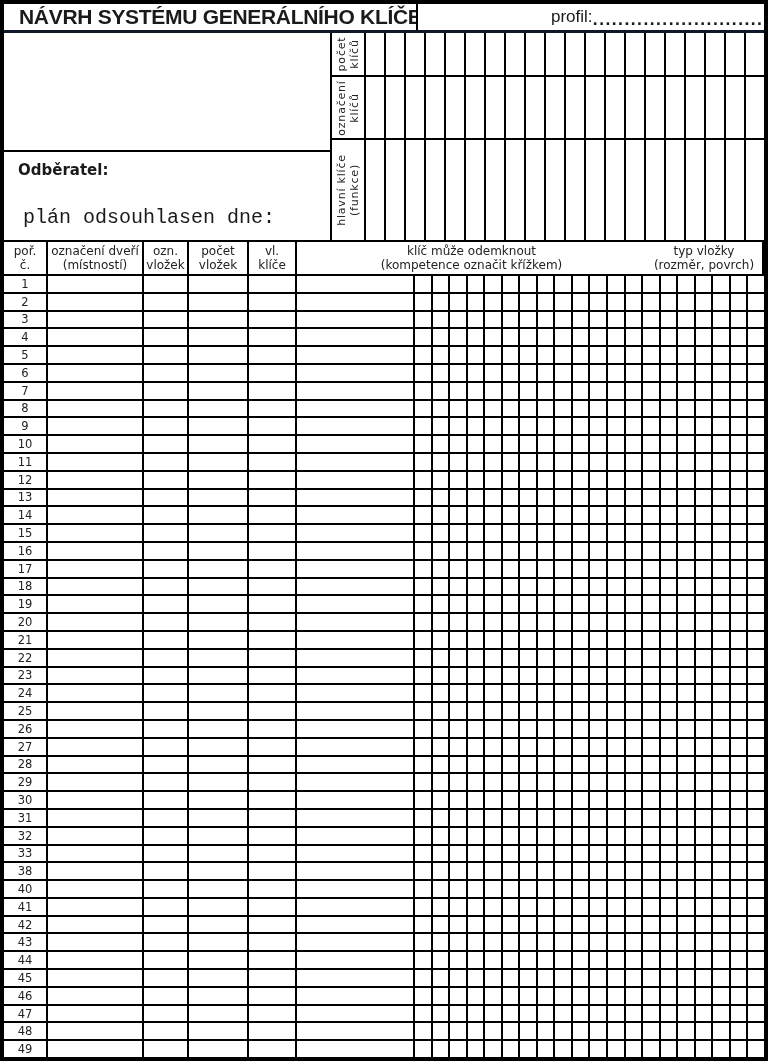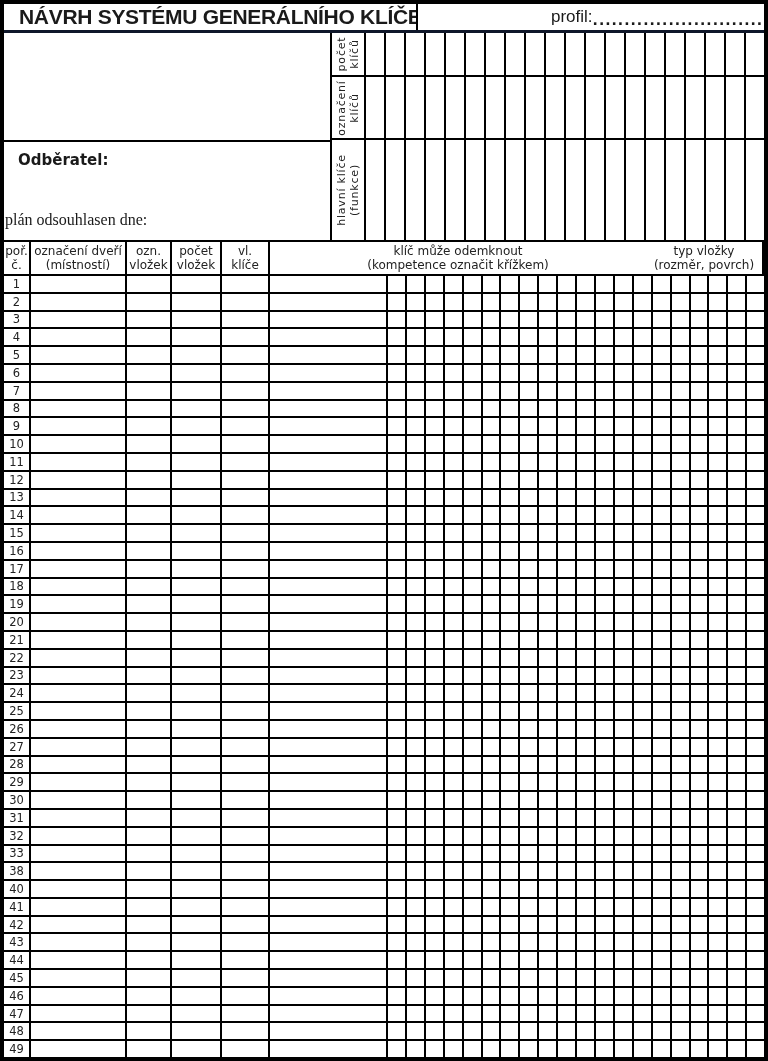--- a/index.html
+++ b/index.html
@@ -16,27 +16,27 @@
   .title-text { font-family:"Liberation Sans", sans-serif; font-weight:bold;
                 font-size:21px; letter-spacing:-0.3px; white-space:nowrap; }
   .profil-cell { flex:1; display:flex; align-items:center;
                  padding-left:133px; overflow:hidden; }
   .profil-label { font-family:"Liberation Sans", sans-serif; font-size:17px; white-space:nowrap; }
   .profil-dots { flex:1; overflow:hidden; white-space:nowrap; font-size:14px;
                  font-weight:bold; letter-spacing:1px; padding-top:6px; }
 
   
   .top-section { height:207px; flex:none; display:flex; }
-  .left-area { width:326px; flex:none; display:flex; flex-direction:column; }
+  .left-area { width:326px; flex:none; display:flex; flex-direction:column;gap:10px; }
   .blank-cell { height:107px; flex:none; }
   .customer-cell { flex:1; border-top:2px solid #000; position:relative;
                    padding:9px 0 0 14px; }
   .customer-label { font-size:15px; font-weight:bold; }
-  .plan-label { position:absolute; left:1px; bottom:11px; font-size:16px;
-                font-family:Liberation Serif, serif; }
+  .plan-label { position:absolute; left:19px; bottom:11px; font-size:20px;
+                font-family:Liberation Mono, monospace; }
 
   .grid-area { flex:1; display:flex; flex-direction:column; }
   .top-row { display:flex; flex:none; }
   .top-row.r1 { height:44px; border-bottom:2px solid #000; }
   .top-row.r2 { height:63px; border-bottom:2px solid #000; }
   .top-row.r3 { flex:1; }
   .rot-cell { width:36px; flex:none; border-left:2px solid #000;
               border-right:2px solid #000; position:relative; }
   .rot-text { position:absolute; top:50%; left:50%;
               transform:translate(-50%,-50%) rotate(-90deg);
@@ -44,24 +44,24 @@
               white-space:pre; text-align:center; color:#222; }
   .cellrow { flex:1; display:flex; }
   .kcell { flex:1; border-right:2px solid #000; }
   .kcell:last-child { border-right:none; }
 
   
   .thead { height:36px; flex:none; border-top:2px solid #000; border-bottom:2px solid #000;
            display:flex; font-size:12px; line-height:14.5px; text-align:center; color:#222; }
   .hc { display:flex; flex-direction:column; justify-content:center;
         border-right:2px solid #000; white-space:pre-line; overflow:hidden; }
-  .c-num  { width:27px;  flex:none; }
+  .c-num  { width:44px;  flex:none; }
   .c-door { width:96px;  flex:none; }
   .c-ozn  { width:45px;  flex:none; }
-  .c-poc  { width:50px;  flex:none; }
+  .c-poc  { width:60px;  flex:none; }
   .c-vl   { width:48px;  flex:none; }
   .c-typ  { width:118px; flex:none; }
   .c-key  { flex:1; border-right:none; }
 
   
   .tbody { flex:1; display:flex; flex-direction:column; }
   .trow { flex:1; display:flex; border-bottom:2px solid #000; min-height:0; }
   .trow:last-child { border-bottom:none; }
   .tc { border-right:2px solid #000; }
   .tc.c-num { display:flex; align-items:center; justify-content:center;

